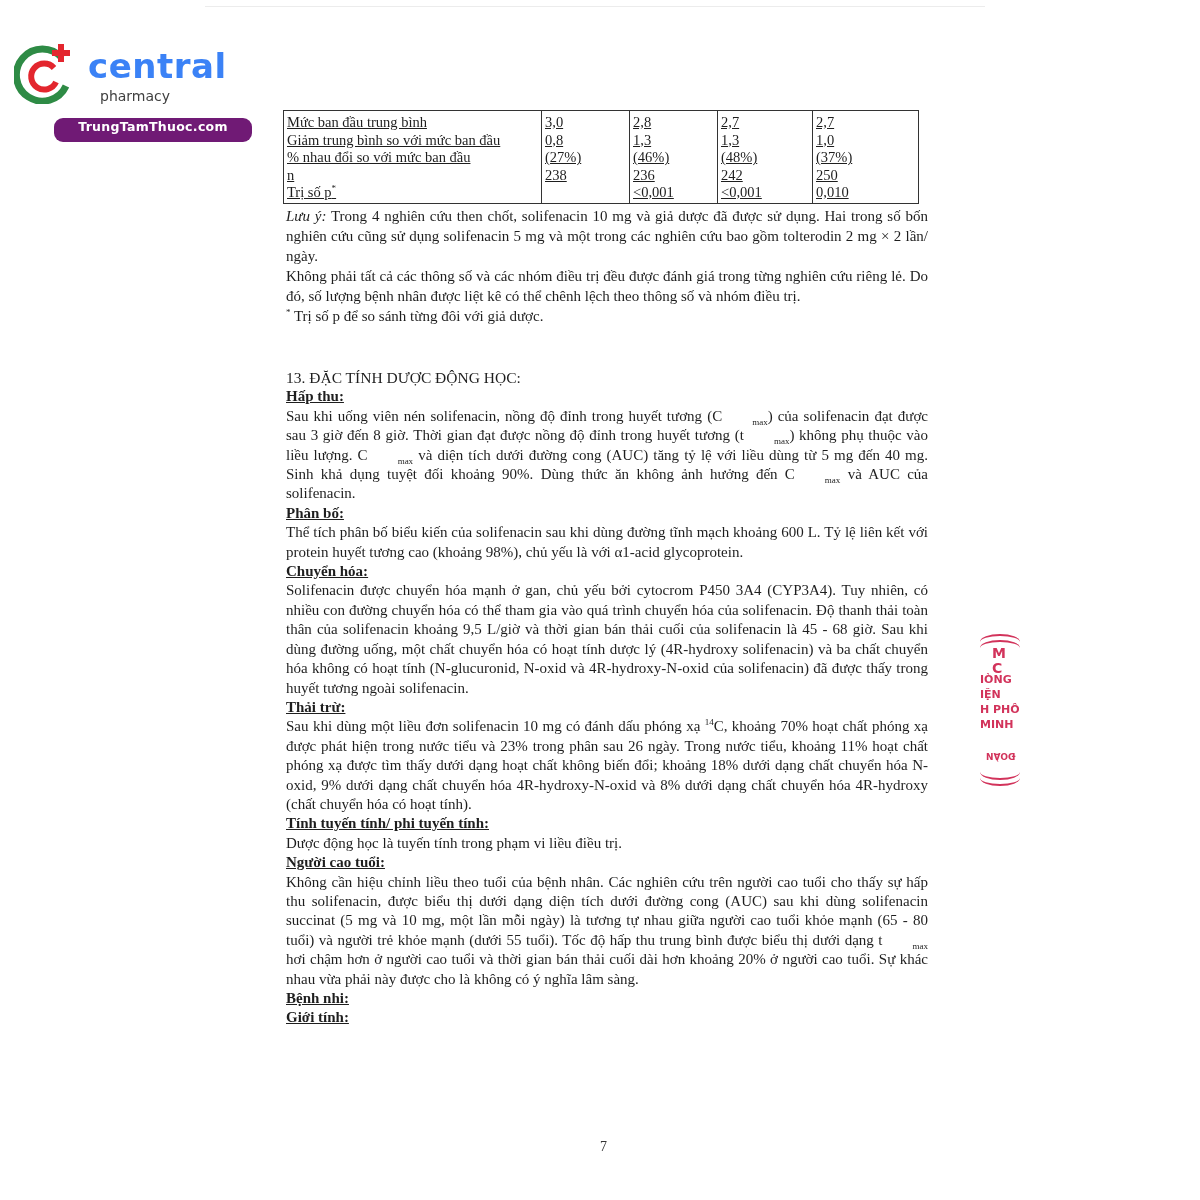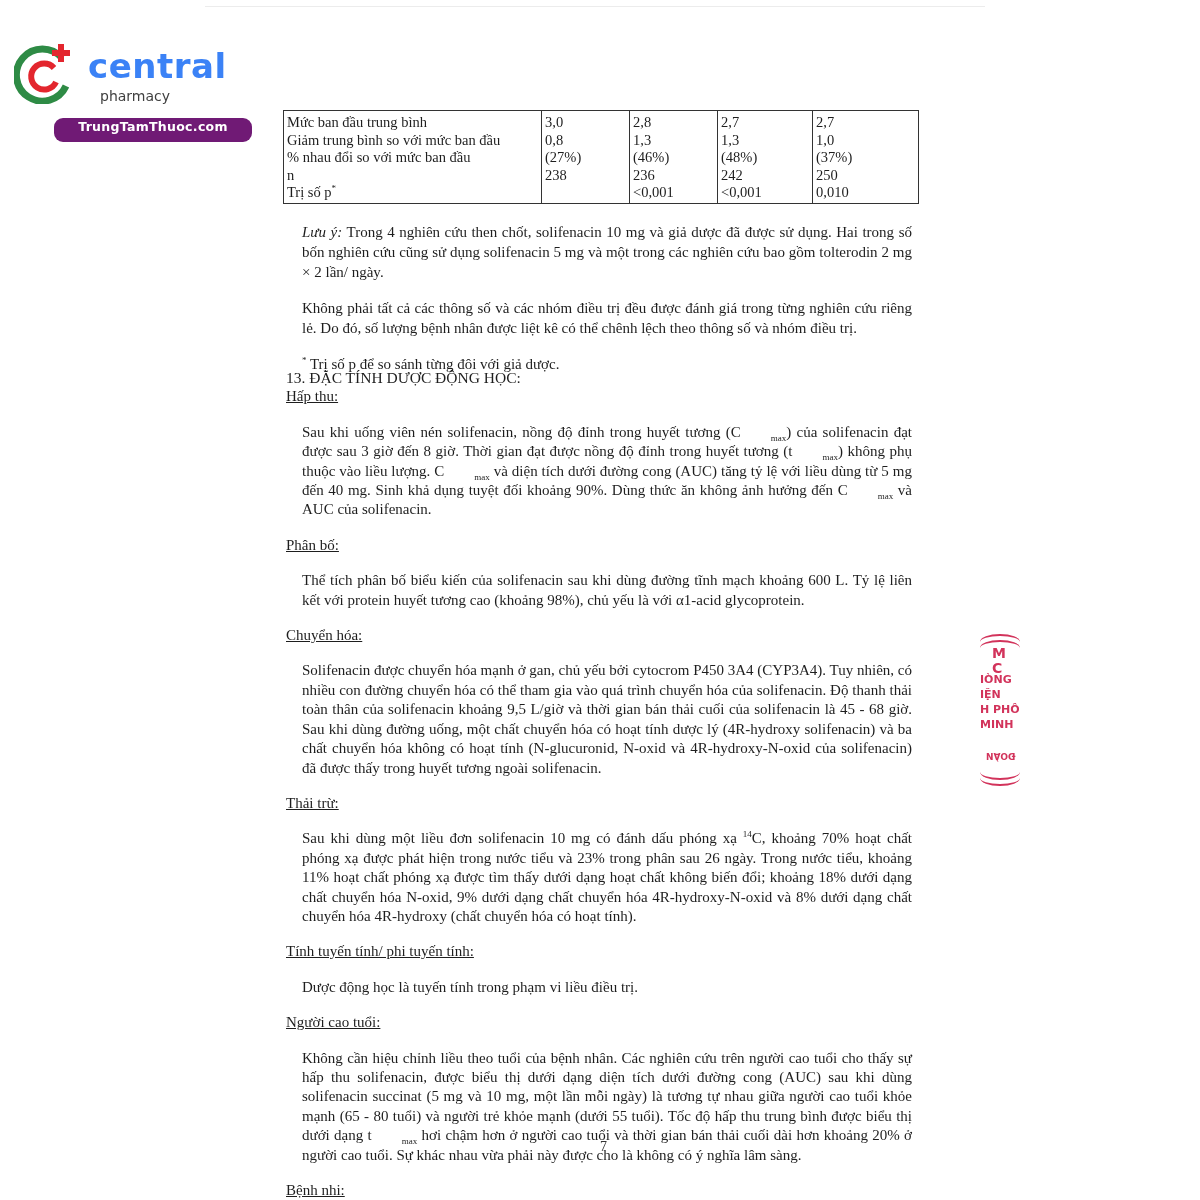--- a/index.html
+++ b/index.html
@@ -9,31 +9,31 @@
   
   .logo { position:absolute; left:10px; top:38px; width:205px; height:100px; }
   .logo-mark { position:absolute; left:4px; top:4px; width:62px; height:62px; }
   .logo-word { position:absolute; left:78px; top:8px; font-family:"DejaVu Sans", sans-serif; font-weight:bold;
                font-size:34px; color:#3b82f6; letter-spacing:0.5px; line-height:40px; }
   .logo-sub { position:absolute; left:90px; top:50px; font-family:"DejaVu Sans", sans-serif; font-weight:normal;
               font-size:14px; color:#404040; }
   .logo-pill { position:absolute; left:4px; top:80px; width:198px; height:24px; border-radius:9px; background:#701a75;
                color:#fff; font-family:"DejaVu Sans", sans-serif; font-weight:bold; font-size:12.5px; line-height:18px; text-align:center; letter-spacing:0.3px;margin-left:40px; }
   table.data { position:absolute; left:283px; top:110px; border-collapse:collapse; font-size:14.5px; line-height:17.5px; }
-  table.data td { border:1.3px solid #333; vertical-align:top; padding:3px 3px 1px 3px; }
+  table.data td { border:1.3px solid #333; vertical-align:top; padding:3px 3px 1px 3px;text-decoration:underline; }
   table.data td.lbl { width:251px; }
   table.data td.c1 { width:81px; } table.data td.c2 { width:81px;margin-top:12px; } table.data td.c3 { width:88px; } table.data td.c4 { width:99px; }
   .cell-line { display:block; height:17.5px; white-space:nowrap; }
   sup { font-size:9px; line-height:0; }
   sub { font-size:9px; line-height:0;padding-left:30px; }
-  .p { margin:16px; text-align:justify; }
+  .p { margin:0; text-align:justify; }
   .note { position:absolute; left:286px; top:206px; width:642px; font-size:15px; line-height:20px; }
   .body { position:absolute; left:286px; top:368px; width:642px; font-size:15px; line-height:19.4px; }
   .h { font-weight:normal; font-size:15.5px; margin:0 0 0 0; }
-  .sub-h { text-decoration:underline; margin:0; }
+  .sub-h { text-decoration:underline; margin:0;font-weight:bold; }
   .stamp { position:absolute; left:980px; top:630px; width:40px; height:150px; color:#d2335b; font-family:"DejaVu Sans", sans-serif;
            font-size:11px; font-weight:bold; line-height:15px; }
   .stamp .arc { position:absolute; left:0; width:40px; height:14px; border-top:2px solid #d2335b; border-radius:50% 50% 0 0; }
   .stamp .txt { position:absolute; left:0; top:42px; }
   .pagenum { position:absolute; left:600px; top:1139px; font-size:14px; color:#333; }
 </style>
 </head>
 <body>
 
 <div class="topline"></div>

